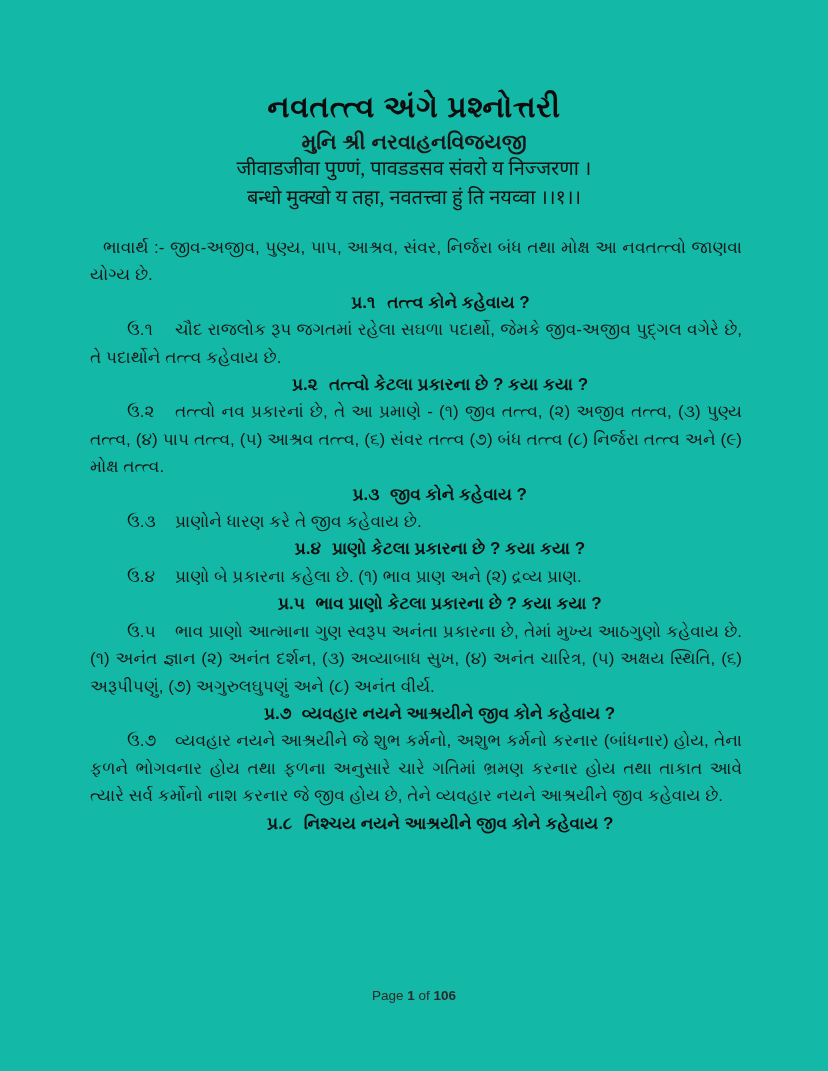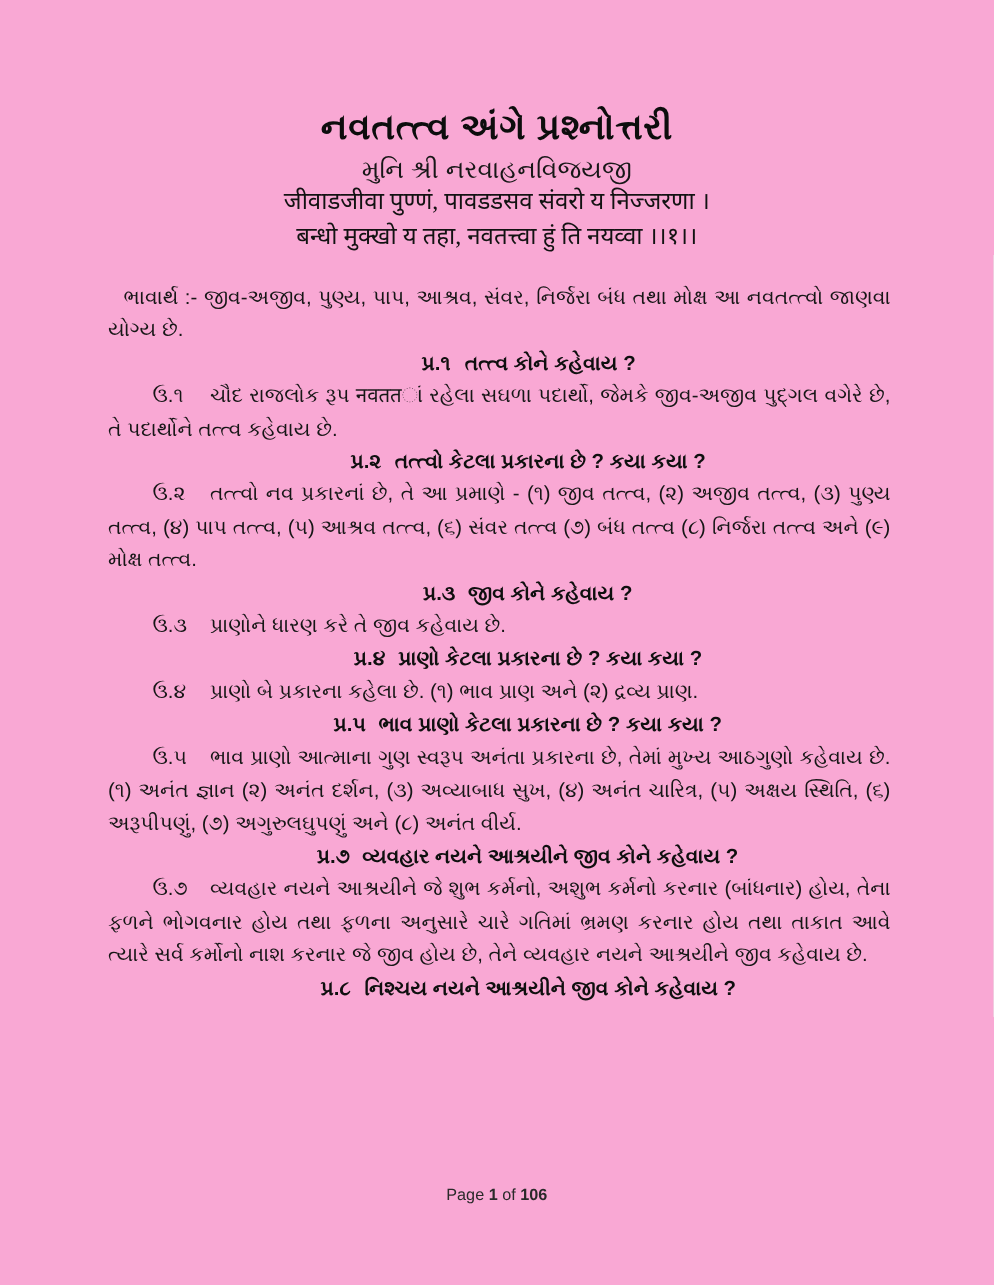--- a/index.html
+++ b/index.html
@@ -4,36 +4,36 @@
 <style>
   * { margin: 0; padding: 0; box-sizing: border-box; }
   html, body { background: #e8e8e8; }
   body { font-family: "Liberation Sans", sans-serif; }
 
   .page {
     position: relative;
     width: 828px;
     height: 1071px;
     margin: 0 auto;
-    background: #f9a8d4;
+    background: #14b8a6;
     color: #151515;
     overflow: hidden;
   }
 
   .header { text-align: center; padding-top: 90px; }
   .doc-title {
     font-size: 30px;
     font-weight: 800;
     letter-spacing: 0.5px;
     color: #0d0d0d;
     line-height: 34px;
   }
   .doc-author {
     font-size: 21px;
-    font-weight: 400;
+    font-weight: 700;
     margin-top: 6px;
     color: #171717;
   }
 
   .verse {
     text-align: center;
     font-family: "Liberation Serif", serif;
     font-size: 20px;
     line-height: 29px;
     color: #121212;
@@ -92,21 +92,21 @@
     <div>बन्धो मुक्खो य तहा, नवतत्त्वा हुं ति नयव्वा ।।१।।</div>
   </div>
 
   <div class="content">
     <p class="para">ભાવાર્થ :- જીવ-અજીવ, પુણ્ય, પાપ, આશ્રવ, સંવર, નિર્જરા બંધ તથા મોક્ષ આ નવતત્ત્વો જાણવા યોગ્ય છે.</p>
 
     <p class="qa question">
       <span class="qa-label">પ્ર.૧</span><span>તત્ત્વ કોને કહેવાય ?</span>
     </p>
     <p class="qa answer">
-      <span class="qa-label">ઉ.૧</span><span>ચૌદ રાજલોક રૂપ नवततાં રહેલા સઘળા પદાર્થો, જેમકે જીવ-અજીવ પુદ્ગલ વગેરે છે, તે પદાર્થોને તત્ત્વ કહેવાય છે.</span>
+      <span class="qa-label">ઉ.૧</span><span>ચૌદ રાજલોક રૂપ જગતમાં રહેલા સઘળા પદાર્થો, જેમકે જીવ-અજીવ પુદ્ગલ વગેરે છે, તે પદાર્થોને તત્ત્વ કહેવાય છે.</span>
     </p>
 
     <p class="qa question">
       <span class="qa-label">પ્ર.૨</span><span>તત્ત્વો કેટલા પ્રકારના છે ? કયા કયા ?</span>
     </p>
     <p class="qa answer">
       <span class="qa-label">ઉ.૨</span><span>તત્ત્વો નવ પ્રકારનાં છે, તે આ પ્રમાણે - (૧) જીવ તત્ત્વ, (૨) અજીવ તત્ત્વ, (૩) પુણ્ય તત્ત્વ, (૪) પાપ તત્ત્વ, (૫) આશ્રવ તત્ત્વ, (૬) સંવર તત્ત્વ (૭) બંધ તત્ત્વ (૮) નિર્જરા તત્ત્વ અને (૯) મોક્ષ તત્ત્વ.</span>
     </p>
 
     <p class="qa question">

